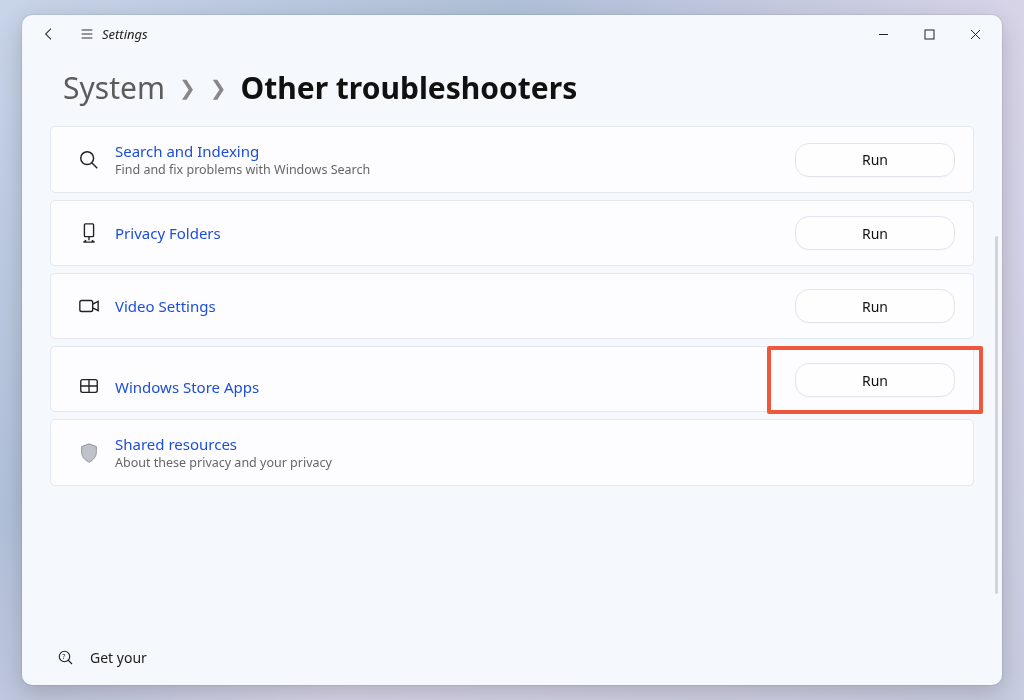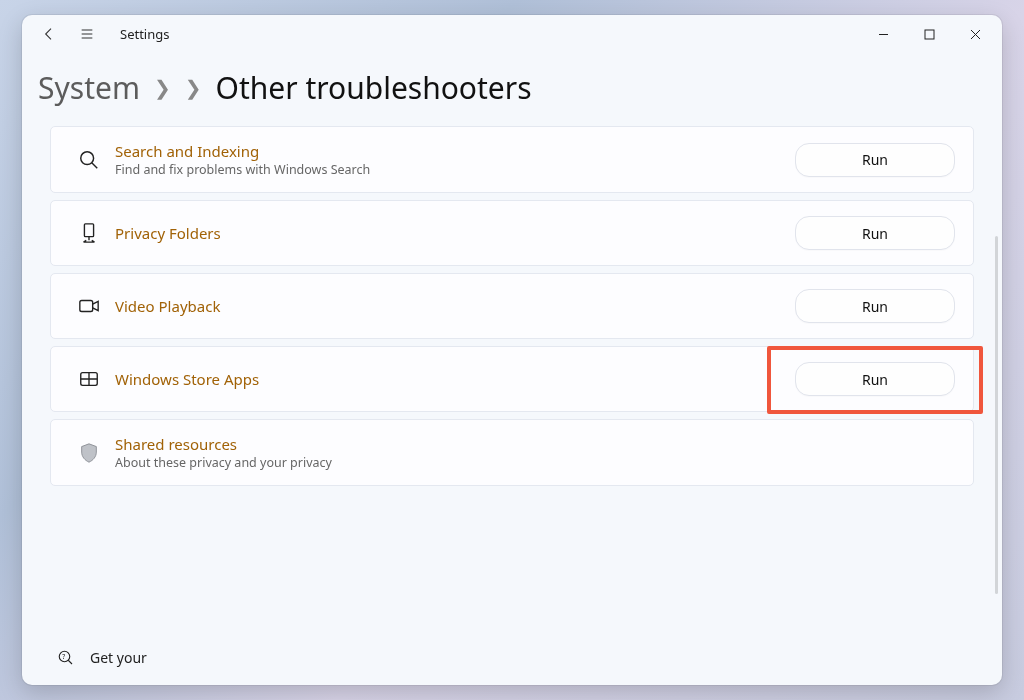--- a/index.html
+++ b/index.html
@@ -11,40 +11,40 @@
   .window {
     width: 980px; height: 670px; background: #f5f8fc; border-radius: 10px;
     box-shadow: 0 8px 24px rgba(0,0,0,.18), 0 0 0 1px rgba(0,0,0,.06);
     display: flex; flex-direction: column; position: relative;
   }
   .titlebar {
     height: 38px; display: flex; align-items: center; padding: 0 4px 0 12px;
   }
   .titlebar .back { width: 30px; height: 30px; display:flex;align-items:center;justify-content:center; color:#333; border-radius:4px;}
   .titlebar .menu { width: 30px; height: 30px; display:flex;align-items:center;justify-content:center; color:#333; margin-left:8px;}
-  .titlebar .appname { margin-left: 18px; font-size: 13px; color:#222; }
+  .titlebar .appname { font-size: 13px; color:#222;font-style:italic; }
   .titlebar .spacer { flex:1; }
   .winbtn { width: 46px; height: 32px; display:flex;align-items:center;justify-content:center; color:#222;}
   .winbtn svg { width:11px; height:11px; }
   .breadcrumbs {
-    padding: 14px 34px 18px 16px; display:flex; align-items:center; gap:14px;
+    padding: 14px 34px 18px 41px; display:flex; align-items:center; gap:14px;
     font-size: 30px; color:#666; font-weight:400;
   }
   .breadcrumbs .crumb { color:#5c5c5c; }
-  .breadcrumbs .crumb.current { color:#111; font-weight:400; }
+  .breadcrumbs .crumb.current { color:#111; font-weight:700; }
   .breadcrumbs .sep { color:#888; font-size: 20px; }
   .content { flex:1; padding: 0 28px 0 28px; overflow-y:auto; position:relative; }
   .card {
     background:#fdfdff; border:1px solid #e4e8f0; border-radius:5px;
     padding: 14px 18px; margin-bottom: 7px; display:flex; align-items:center;
     min-height: 66px;
   }
   .card .iconwrap { width: 40px; display:flex; justify-content:center; color:#222; }
   .card .textwrap { flex:1; padding-left: 6px; }
-  .card .title { font-size: 15px; color:#a16207; }
+  .card .title { font-size: 15px; color:#1d4ed8; }
   .card .sub { font-size: 12.5px; color:#666; margin-top: 0; }
   .runbtn {
     background:#fefefe; border:1px solid #e1e4ec; border-radius:14px;
     width: 160px; height: 34px; font-size:14px; color:#111;
     display:flex;align-items:center;justify-content:center;
     box-shadow: 0 1px 1px rgba(0,0,0,.02);
   }
   .highlight-box {
     position:absolute; border:4px solid #f0563c; border-radius:2px;
     pointer-events:none;
@@ -125,26 +125,26 @@
     </div>
 
     <div class="card">
       <div class="iconwrap">
         <svg width="22" height="22" viewBox="0 0 24 24" fill="none" stroke="currentColor" stroke-width="1.5">
             <rect x="2" y="6" width="14" height="12" rx="2"></rect>
             <path d="M16 10l6-3v10l-6-3"></path>
           </svg>
       </div>
       <div class="textwrap">
-        <div class="title">Video Playback</div>
+        <div class="title">Video Settings</div>
       </div>
       <div class="runbtn">Run</div>
     </div>
 
-    <div class="card" id="store-card" style="position:relative;">
+    <div class="card" id="store-card" style="position:relative;align-items:flex-end;">
       <div class="iconwrap">
         <svg width="22" height="22" viewBox="0 0 24 24" fill="none" stroke="currentColor" stroke-width="1.5">
             <rect x="3" y="5" width="18" height="14" rx="2"></rect>
             <path d="M12 5v14M3 12h18"></path>
           </svg>
       </div>
       <div class="textwrap">
         <div class="title">Windows Store Apps</div>
       </div>
       <div class="runbtn" id="store-run">Run</div>

